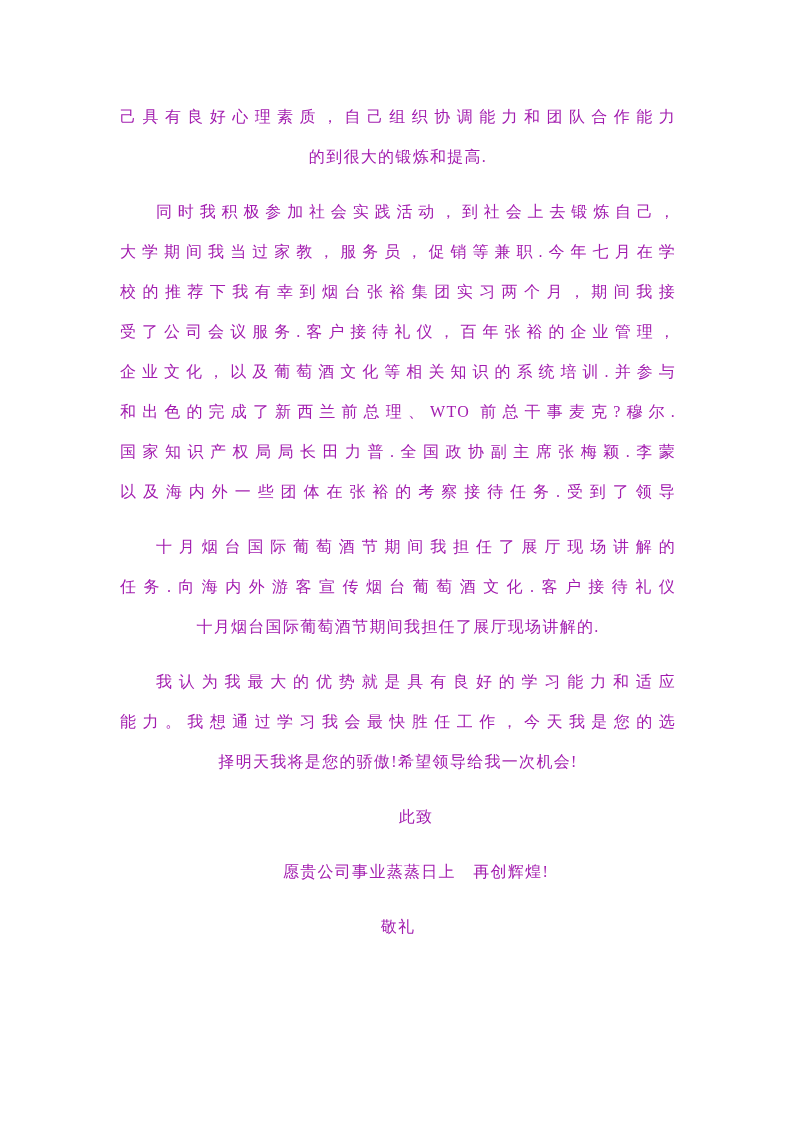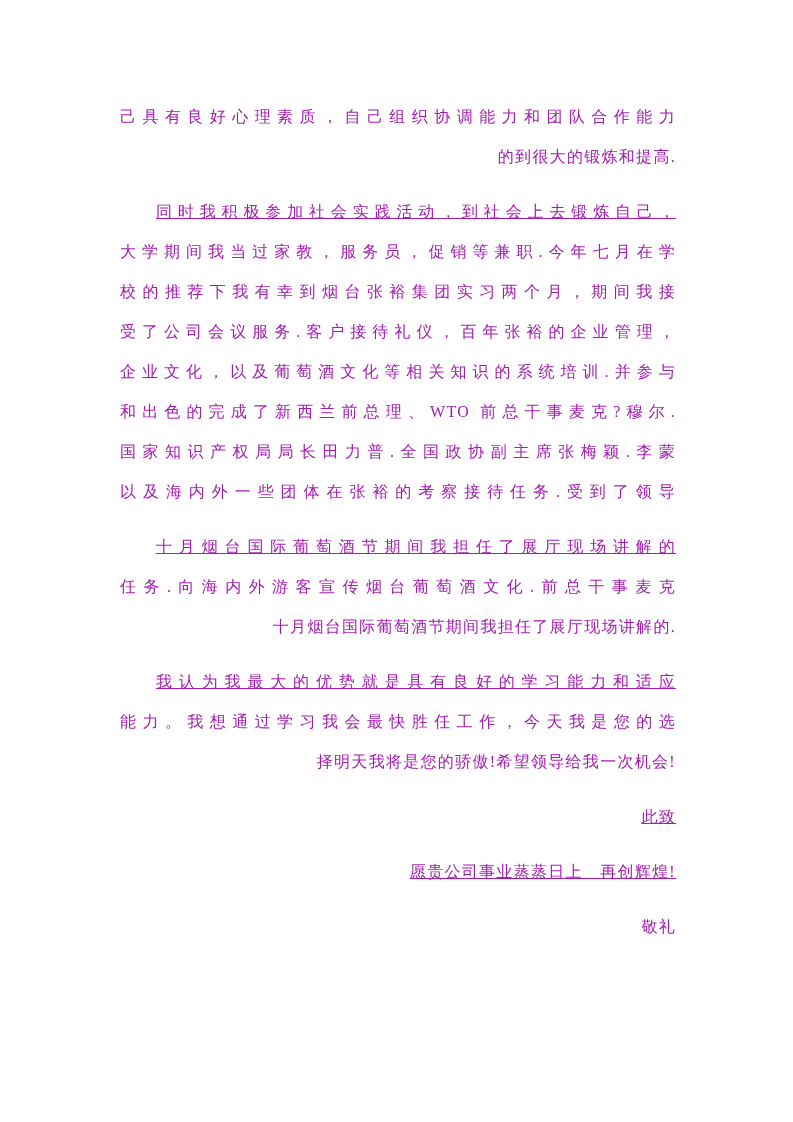--- a/index.html
+++ b/index.html
@@ -35,26 +35,25 @@
     overflow: hidden;
   }
   
   .line.fill {
     white-space: normal;
     text-align: justify;
     text-align-last: justify;
   }
   
   .line.end {
-    text-align: right;
+    text-align: center;
   }
   
   .line.indent {
     padding-left: 36px;
-    text-decoration: underline;
   }
 </style>
 </head>
 <body>
 
 <div class="page">
   <div class="content">
 
     <div class="para">
       <div class="line fill">己具有良好心理素质，自己组织协调能力和团队合作能力</div>
@@ -67,21 +66,21 @@
       <div class="line fill">校的推荐下我有幸到烟台张裕集团实习两个月，期间我接</div>
       <div class="line fill">受了公司会议服务.客户接待礼仪，百年张裕的企业管理，</div>
       <div class="line fill">企业文化，以及葡萄酒文化等相关知识的系统培训.并参与</div>
       <div class="line fill">和出色的完成了新西兰前总理、WTO 前总干事麦克?穆尔.</div>
       <div class="line fill">国家知识产权局局长田力普.全国政协副主席张梅颖.李蒙</div>
       <div class="line fill">以及海内外一些团体在张裕的考察接待任务.受到了领导</div>
     </div>
 
     <div class="para">
       <div class="line fill indent">十月烟台国际葡萄酒节期间我担任了展厅现场讲解的</div>
-      <div class="line fill">任务.向海内外游客宣传烟台葡萄酒文化.前总干事麦克</div>
+      <div class="line fill">任务.向海内外游客宣传烟台葡萄酒文化.客户接待礼仪</div>
       <div class="line end">十月烟台国际葡萄酒节期间我担任了展厅现场讲解的.</div>
     </div>
 
     <div class="para">
       <div class="line fill indent">我认为我最大的优势就是具有良好的学习能力和适应</div>
       <div class="line fill">能力。我想通过学习我会最快胜任工作，今天我是您的选</div>
       <div class="line end">择明天我将是您的骄傲!希望领导给我一次机会!</div>
     </div>
 
     <div class="para">

